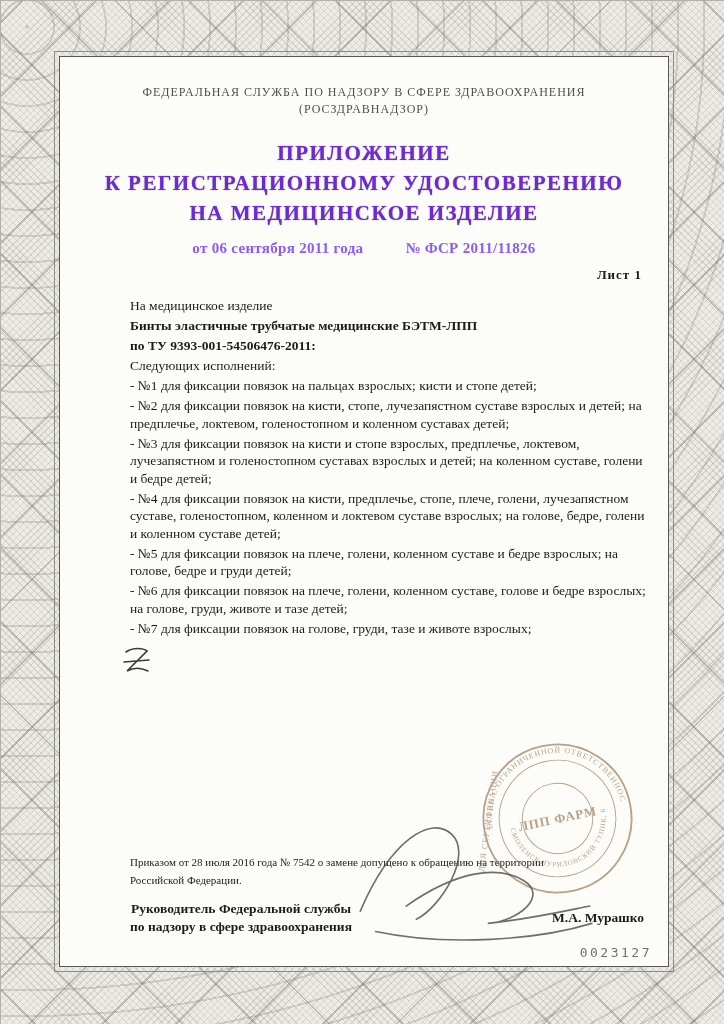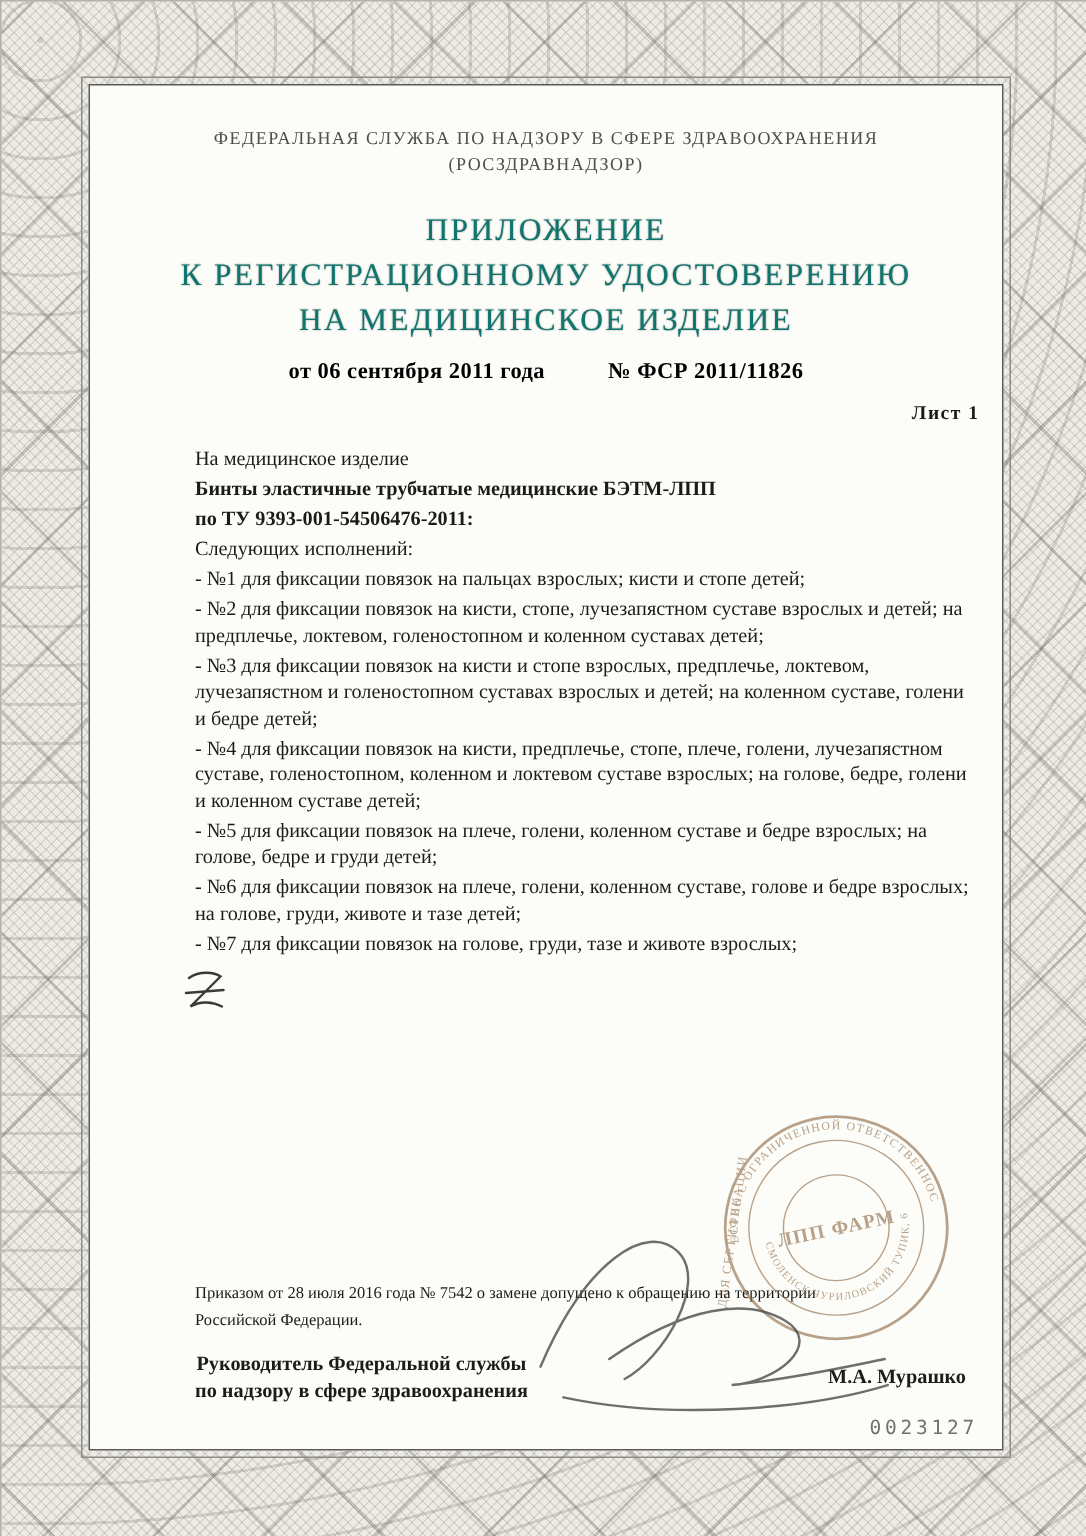--- a/index.html
+++ b/index.html
@@ -21,26 +21,26 @@
   .sheet{
     position:absolute; left:58px; top:55px; right:56px; bottom:58px;
     background:#fcfcf9;
     border:1px solid #5a5954;
     outline:1px solid #8d8b82;
     outline-offset:4px;
     color:#1c1b19;
   }
   .org{ margin-top:27px; text-align:center; font-size:12px; line-height:17px;
         letter-spacing:1px; color:#514f4b; }
-  .title{ margin-top:20px; text-align:center; font-size:21px; font-weight:400;
-        letter-spacing:1.5px; line-height:30px; color:#0f766e;
+  .title{ margin-top:20px; text-align:center; font-size:21px; font-weight:700;
+        letter-spacing:1.5px; line-height:30px; color:#6d28d9;
         text-shadow:0 0 1.2px rgba(76,75,73,0.65); }
   .regline{ margin-top:12px; display:flex; justify-content:center; gap:42px;
-        font-size:15px; font-weight:700; letter-spacing:0.3px; color:#000000;text-align:center; }
-  .sheetnum{ margin-top:10px; text-align:right; padding-right:15px;
+        font-size:15px; font-weight:700; letter-spacing:0.3px; color:#8b5cf6;text-align:center; }
+  .sheetnum{ margin-top:10px; text-align:right; padding-right:26px;
         font-size:13px; font-weight:700; letter-spacing:1px; }
   .bodytext{ margin-top:14px; padding:0 17px 0 70px; font-size:13.5px;
         line-height:17.5px; }
   .bodytext p{ margin:0 0 2.5px 0; }
   .bodytext .b{ font-weight:700; }
   .zmark{ display:block; margin:8px 0 0 62px; }
   .order{ position:absolute; left:70px; top:796px; width:468px; margin:0;
         font-size:11px; line-height:18px; }
   .sig-block{ position:absolute; left:70px; top:843px; right:24px;
         display:flex; justify-content:space-between; align-items:center;

